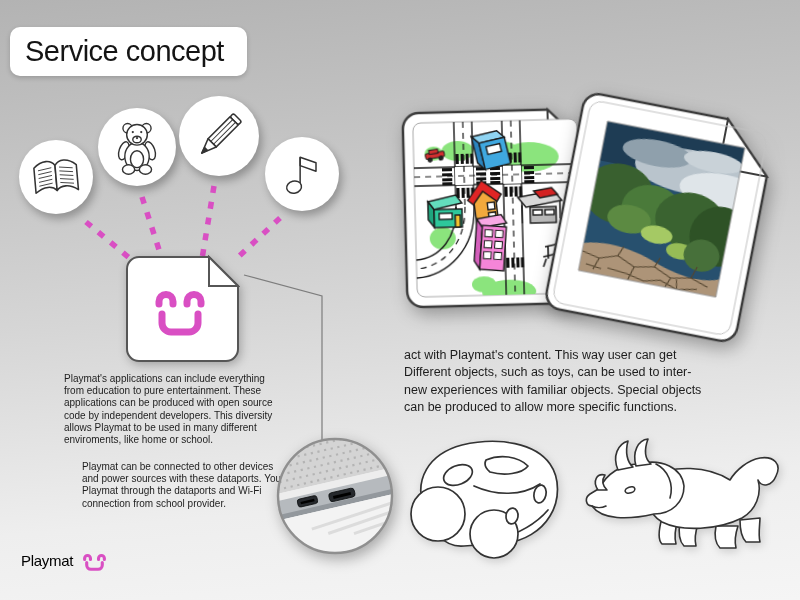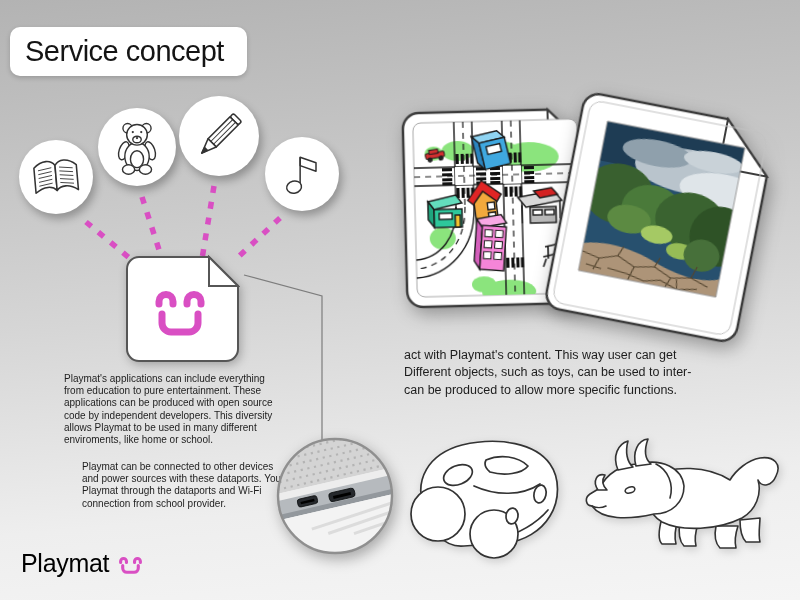--- a/index.html
+++ b/index.html
@@ -36,21 +36,21 @@
     filter:drop-shadow(4px 6px 9px rgba(0,0,0,.32));}
   #photo-tablet{left:560px;top:105px;width:200px;height:225px;z-index:4;transform:rotate(11deg);
     filter:drop-shadow(4px 6px 9px rgba(0,0,0,.32));}
   
   #toy-car{left:400px;top:428px;width:175px;height:132px;z-index:3;
     filter:drop-shadow(2px 3px 4px rgba(0,0,0,.15));}
   #toy-dino{left:578px;top:436px;width:207px;height:120px;z-index:3;
     filter:drop-shadow(2px 3px 4px rgba(0,0,0,.15));}
   
   #brand-logo{left:21px;top:549px;display:flex;align-items:center;z-index:5;}
-  #brand-logo .brand-text{font-size:25px;color:#000;letter-spacing:-.3px;}
+  #brand-logo .brand-text{font-size:15px;color:#000;letter-spacing:-.3px;}
   #brand-logo svg{margin-left:8px;margin-top:4px;}
   svg{display:block;}
 </style>
 </head>
 <body>
 
 <div id="stage">
 
   <svg id="connector-layer" class="abs" width="800" height="600" viewBox="0 0 800 600">
     <g stroke="#D94FC3" stroke-width="5.5" stroke-dasharray="7 9" fill="none">
@@ -145,20 +145,21 @@
   <div id="para-dataports" class="para abs">
     <div>Playmat can be connected to other devices</div>
     <div>and power sources with these dataports. You</div>
     <div>Playmat through the dataports and Wi-Fi</div>
     <div>connection from school provider.</div>
   </div>
 
   <div id="para-objects" class="para abs">
     <div>act with Playmat's content. This way user can get</div>
     <div>Different objects, such as toys, can be used to inter-</div>
+    <div>new experiences with familiar objects. Special objects</div>
     <div>can be produced to allow more specific functions.</div>
   </div>
 
   <svg id="dataports-inset" class="abs" viewBox="0 0 120 120">
     <defs>
       <clipPath id="portclip">
           <circle cx="60" cy="60" r="57"></circle>
         </clipPath>
       <linearGradient id="insetbg" x1="0" y1="0" x2="0" y2="1">
         <stop offset="0" stop-color="#e6e6e6"></stop>

